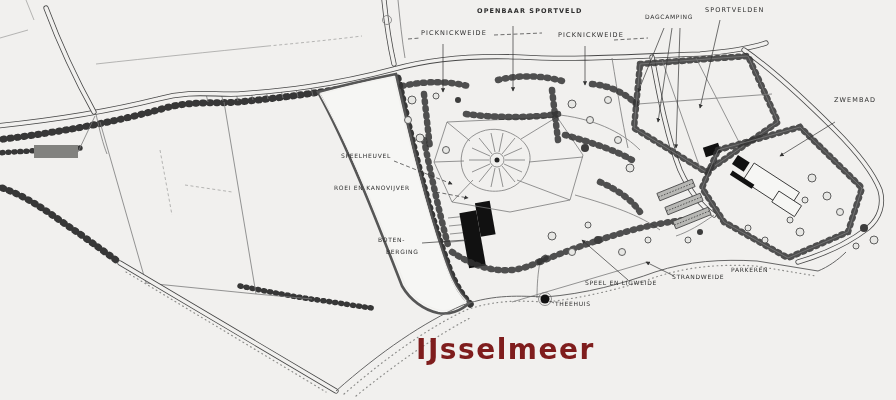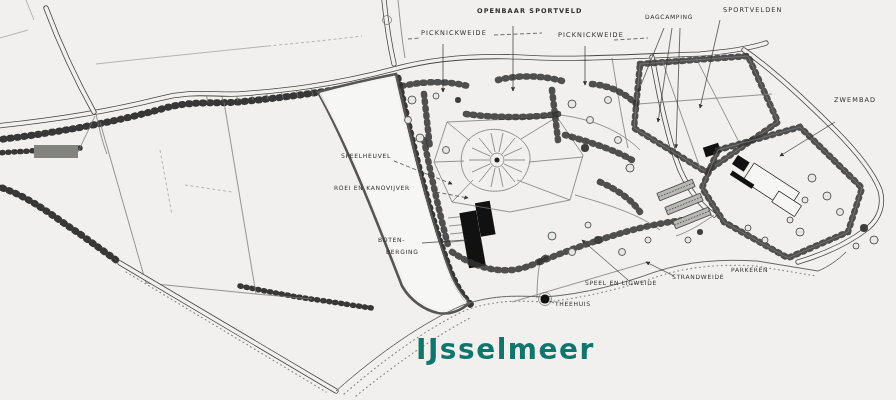--- a/index.html
+++ b/index.html
@@ -7,21 +7,21 @@
     position:relative;width:896px;height:400px;overflow:hidden;
     background:#f1f0ee;font-family:"DejaVu Sans",sans-serif;
   }
   .stage svg{position:absolute;left:0;top:0;}
   .map-label{
     position:absolute;font-size:6.5px;letter-spacing:1.1px;color:#2e2e2e;
     white-space:nowrap;font-family:"DejaVu Sans",sans-serif;line-height:1;
   }
   .map-label.xs{font-size:6px;letter-spacing:0.7px;}
   .sea-title{
-    position:absolute;font-size:28px;font-weight:bold;color:#0f766e;
+    position:absolute;font-size:28px;font-weight:bold;color:#7f1d1d;
     letter-spacing:1.5px;font-family:"DejaVu Sans",sans-serif;line-height:1;
   }
   
   .road{stroke:#474747;stroke-width:5.2;fill:none;stroke-linecap:round;}
   .roadfill{stroke:#f1f0ee;stroke-width:3.6;fill:none;stroke-linecap:round;}
   .thin{stroke:#7a7a7a;stroke-width:0.8;fill:none;}
   .faint{stroke:#9a9a98;stroke-width:0.7;fill:none;}
   .dash{stroke-dasharray:3 2.5;}
   .band{stroke:#272727;stroke-width:7;fill:none;stroke-linecap:round;stroke-dasharray:1 6;opacity:.92;}
   .band.narrow{stroke-width:5.5;stroke-dasharray:1 5;}
@@ -265,21 +265,21 @@
       <path class="leader" marker-end="url(#arr)" d="M 628,280 L 582,240"></path>
       <path class="leader" marker-end="url(#arr)" d="M 674,276 L 646,262"></path>
       <path class="leader" d="M 554,303 L 550,301"></path>
     </g>
   </svg>
 
   <div class="map-label" style="left:421px;top:30px;">PICKNICKWEIDE</div>
   <div class="map-label" style="left:477px;top:8px;font-weight:bold;">OPENBAAR SPORTVELD</div>
   <div class="map-label" style="left:558px;top:32px;">PICKNICKWEIDE</div>
   <div class="map-label xs" style="left:645px;top:14px;">DAGCAMPING</div>
-  <div class="map-label" style="left:723px;top:7px;">SPORTVELDEN</div>
+  <div class="map-label" style="left:705px;top:7px;">SPORTVELDEN</div>
   <div class="map-label" style="left:834px;top:97px;">ZWEMBAD</div>
   <div class="map-label xs" style="left:341px;top:153px;">SPEELHEUVEL</div>
   <div class="map-label xs" style="left:334px;top:185px;">ROEI EN KANOVIJVER</div>
   <div class="map-label xs" style="left:378px;top:237px;">BOTEN-</div>
   <div class="map-label xs" style="left:386px;top:249px;">BERGING</div>
   <div class="map-label xs" style="left:585px;top:280px;">SPEEL EN LIGWEIDE</div>
   <div class="map-label xs" style="left:672px;top:274px;">STRANDWEIDE</div>
   <div class="map-label xs" style="left:731px;top:267px;">PARKEREN</div>
   <div class="map-label xs" style="left:555px;top:301px;">THEEHUIS</div>
 

